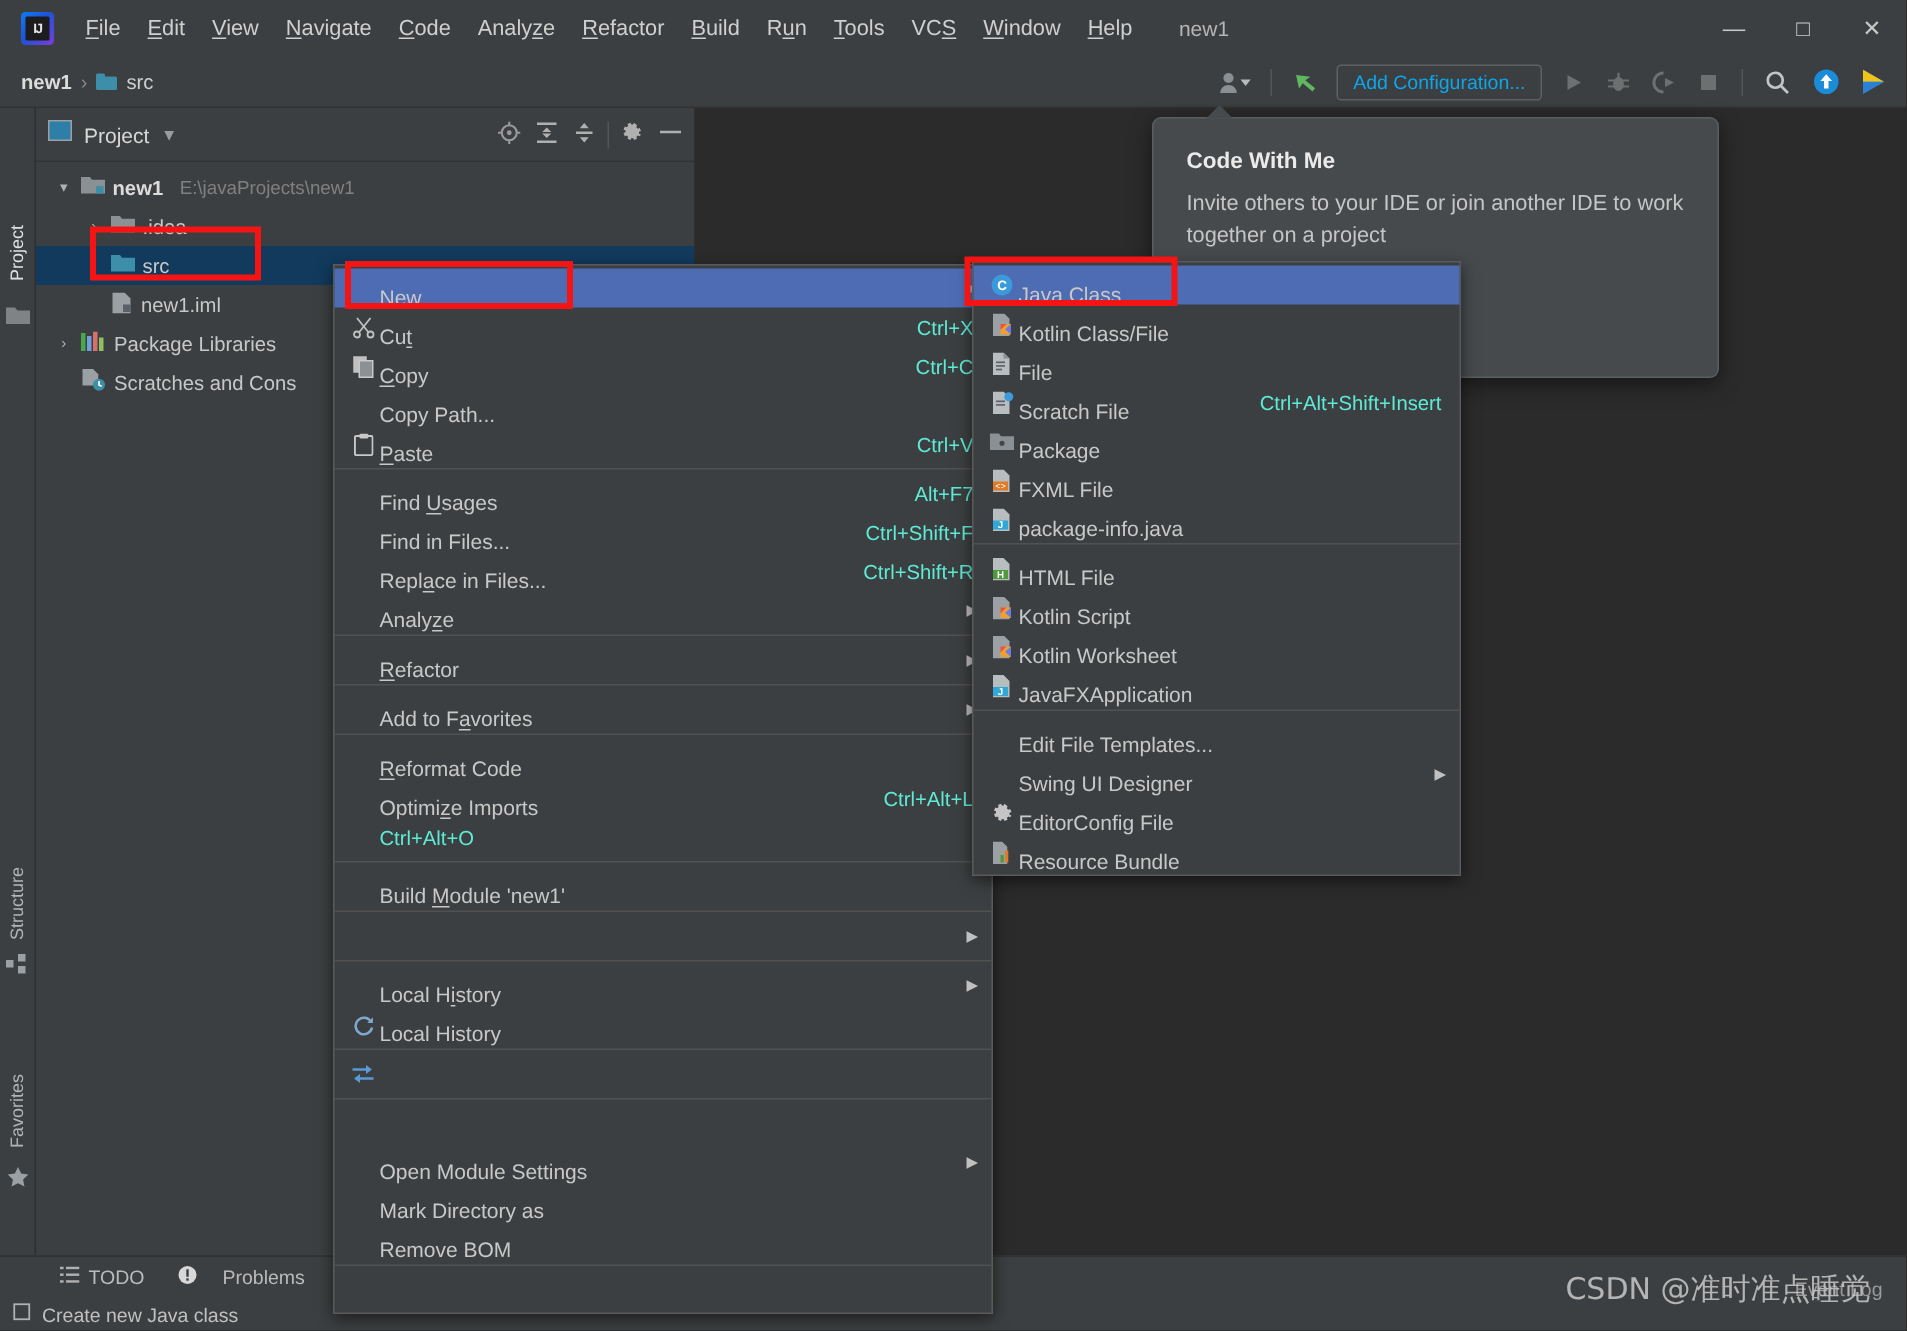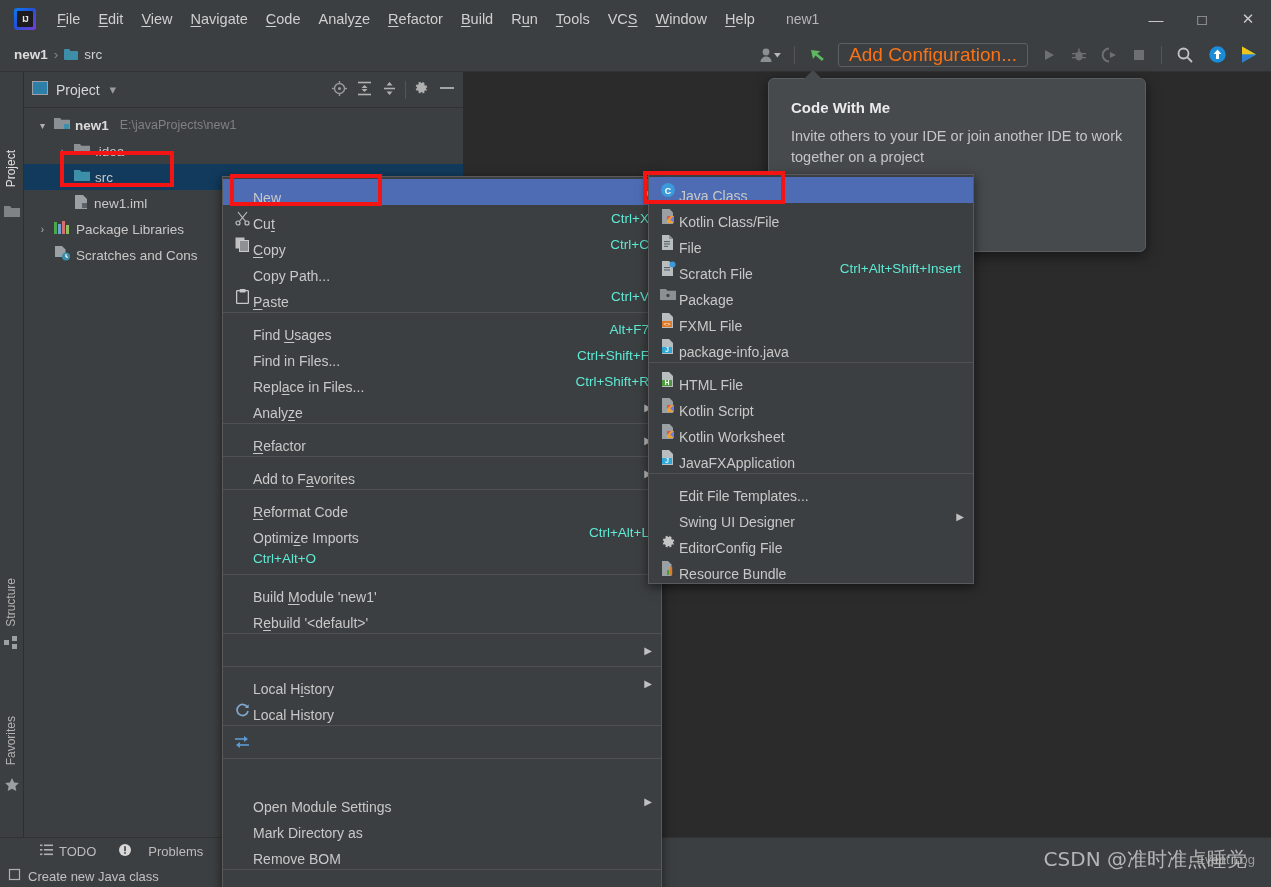--- a/index.html
+++ b/index.html
@@ -59,21 +59,21 @@
     background:#3d8ea8; border-radius:1px 1px 0 0;
   }
   .folder-ico::after{
     content:""; position:absolute; left:0; top:2px; width:14px; height:9px;
     background:#3d8ea8; border-radius:1px;
   }
   #toolbar-right { margin-left:auto; display:flex; align-items:center; gap:0px; padding-right:6px; }
   .tb { display:flex; align-items:center; justify-content:center; height:26px; }
   #addcfg {
     height:24px; border:1px solid #5e6060; border-radius:3px;
-    padding:0 10px; display:flex; align-items:center; font-size:19px; color:#f97316;
+    padding:0 10px; display:flex; align-items:center; font-size:13px; color:#0ea5e9;
     background:transparent; margin:0 6px;
   }
   .vsep { width:1px; height:18px; background:#555; margin:0 7px; }
 
   
   #leftstrip {
     position:absolute; left:0; top:72px; width:24px; height:765px;
     background:#3c3f41; border-right:1px solid #2e2e2e;
   }
   .vtab {
@@ -514,25 +514,20 @@
     <span class="ic"></span>
     <span class="key">Ctrl+Alt+O</span>
   </div>
 
   <div class="msep"></div>
 
   <div class="mrow">
     <span class="ic"></span>
     <span class="lbl">Build <span class="u">M</span>odule 'new1'</span>
   </div>
-  <div class="mrow">
-    <span class="ic"></span>
-    <span class="lbl">R<span class="u">e</span>build '&lt;default&gt;'</span>
-    <span class="key"></span>
-  </div>
 
   <div class="msep"></div>
 
   <div class="mrow">
     <span class="ic"></span>
     <span class="lbl"></span>
     <span class="sub">▶</span>
   </div>
 
   <div class="msep"></div>

